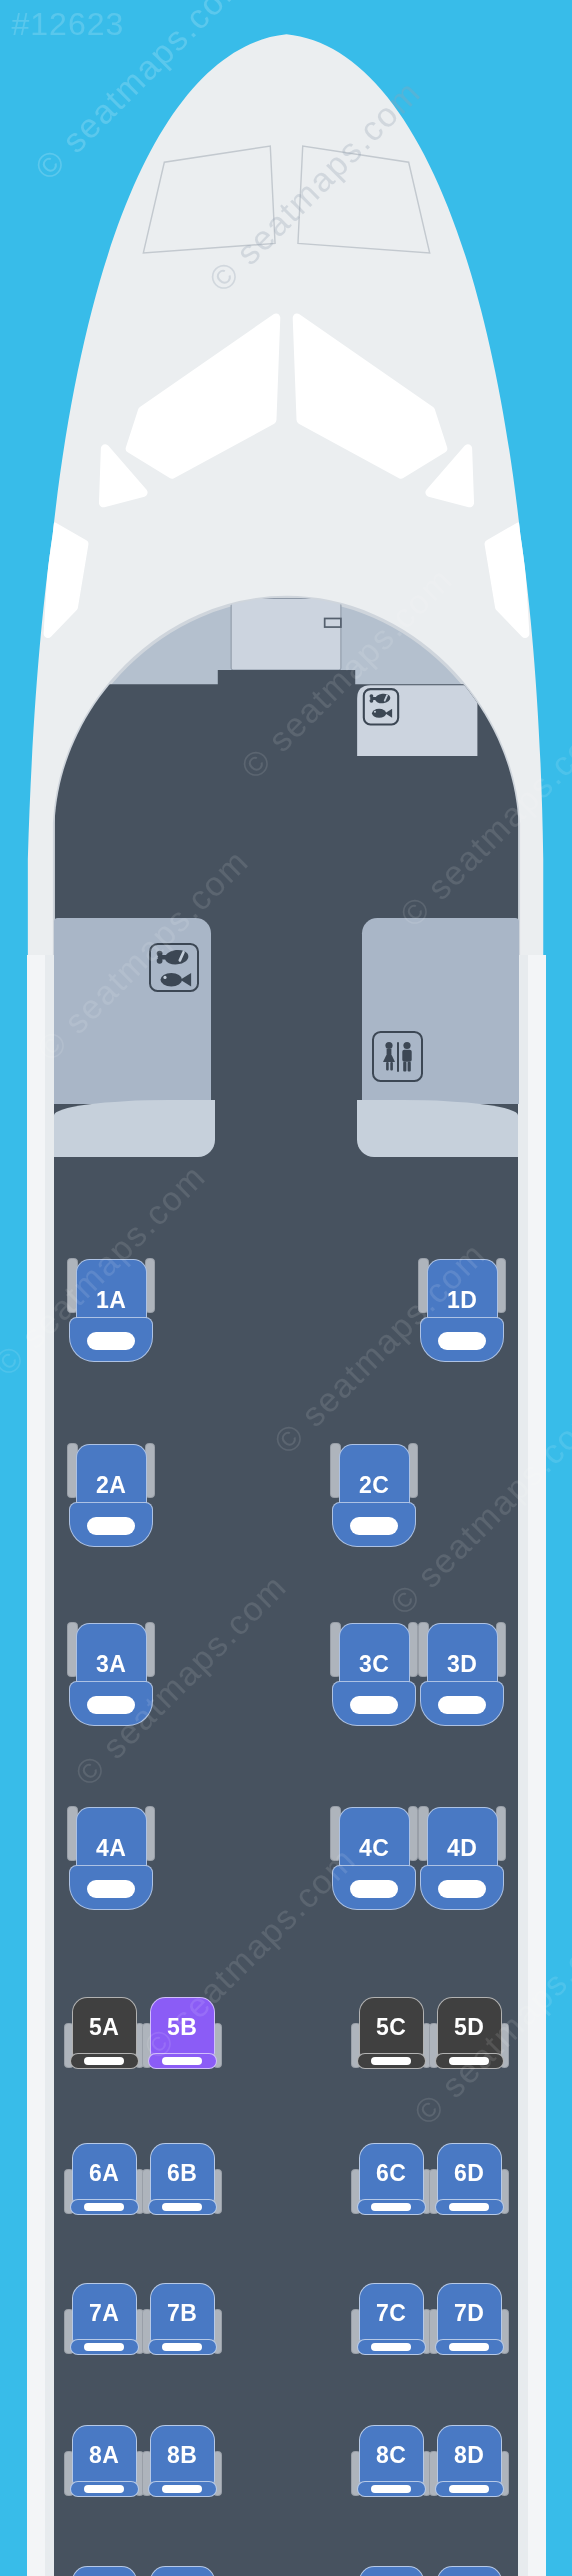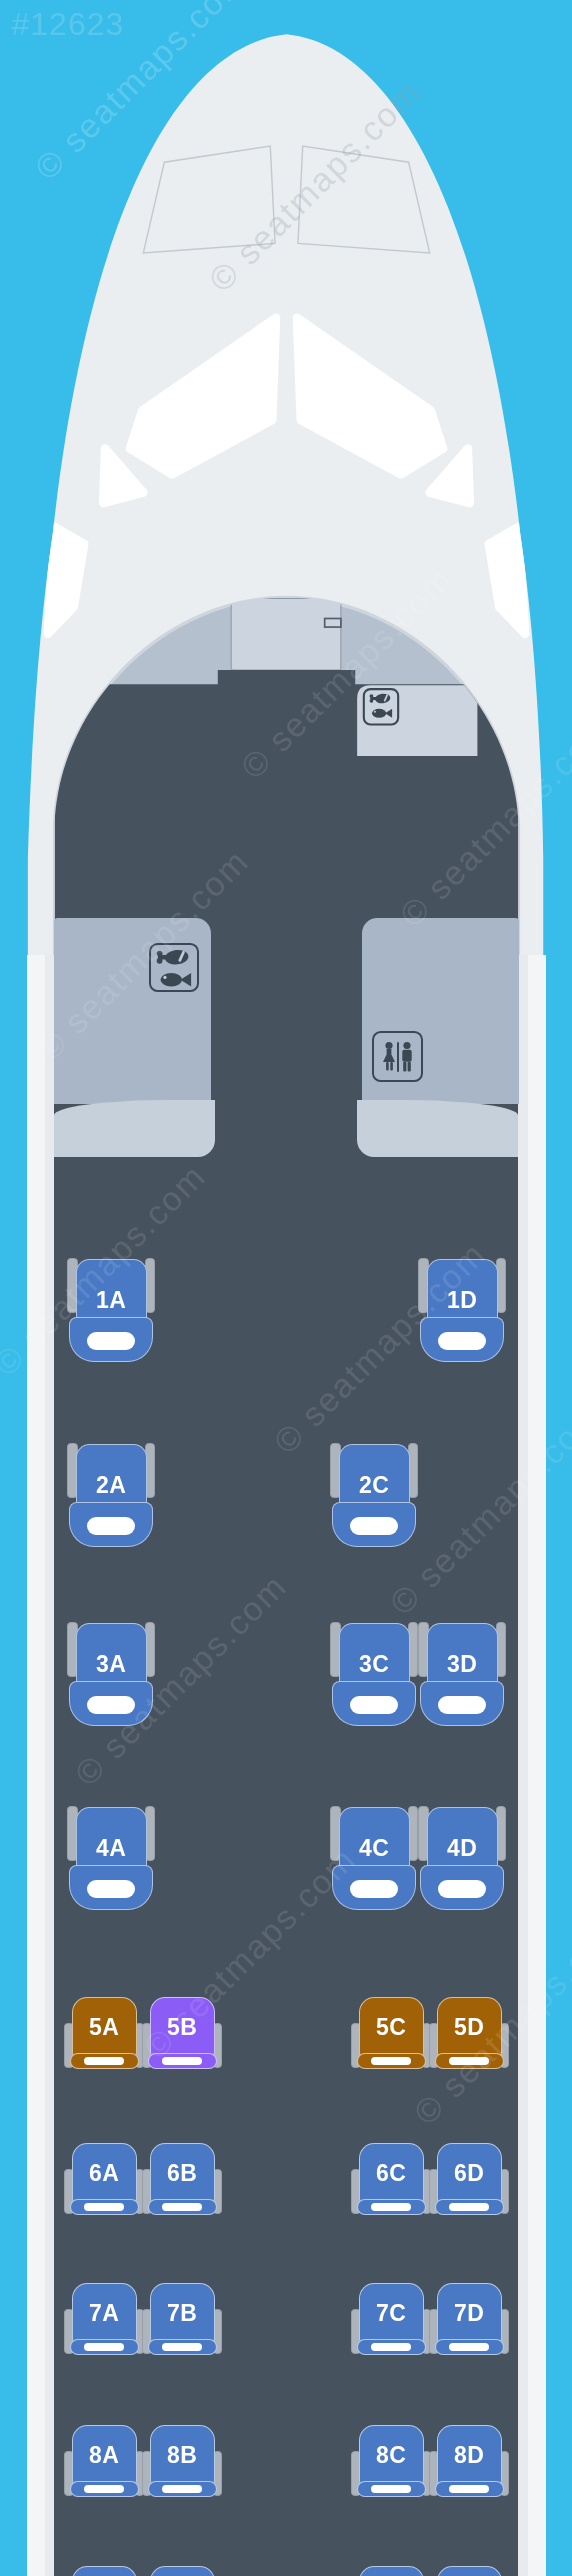--- a/index.html
+++ b/index.html
@@ -23,21 +23,21 @@
   .f .cu{position:absolute;left:1.9px;top:60px;width:84px;height:45px;border-radius:7.6px 7.6px 25px 25px;border:1.9px solid rgba(255,255,255,.55);box-sizing:border-box}
   .f .pl{position:absolute;left:50%;top:14.3px;transform:translateX(-50%);width:48px;height:18px;border-radius:9.5px;background:#fff}
   .f .lb{margin-top:13.4px}
   .e{width:80px;height:73px}
   .e .al{left:0;top:26px;width:9.5px;height:45px}
   .e .ar{right:0;top:26px;width:9.5px;height:45px}
   .e .bk{position:absolute;left:7.6px;top:0;width:65px;height:60px;border-radius:15.3px 15.3px 4.8px 4.8px;border:1.9px solid rgba(255,255,255,.6);box-sizing:border-box;display:flex;align-items:center;justify-content:center}
   .e .cu{position:absolute;left:5.7px;top:56px;width:69px;height:16px;border-radius:8.6px;border:1.9px solid rgba(255,255,255,.6);box-sizing:border-box}
   .e .pl{position:absolute;left:50%;top:2.9px;transform:translateX(-50%);width:40px;height:8.6px;border-radius:4.8px;background:#fff}
   .blue .bk,.blue .cu{background:#4979c4}
-  .glight .bk,.glight .cu{background:#a16207}
+  .glight .bk,.glight .cu{background:#404040}
   .gdark .bk,.gdark .cu{background:#8b5cf6}
   .lb{color:#fff;font-weight:700;font-size:23px;letter-spacing:0.5px}
   
   .wm{position:absolute;font-size:34px;letter-spacing:1.9px;white-space:nowrap;transform:translate(-50%,-50%) rotate(-45deg);color:rgba(255,255,255,.11);pointer-events:none}
   .wm.strong{color:rgba(255,255,255,.18)}
   .wm.gray{color:rgba(150,163,178,.30)}
   .mapid{position:absolute;left:11.5px;top:5.7px;font-size:32px;color:rgba(255,255,255,.17);letter-spacing:1px}
 </style>
 </head>
 <body>

